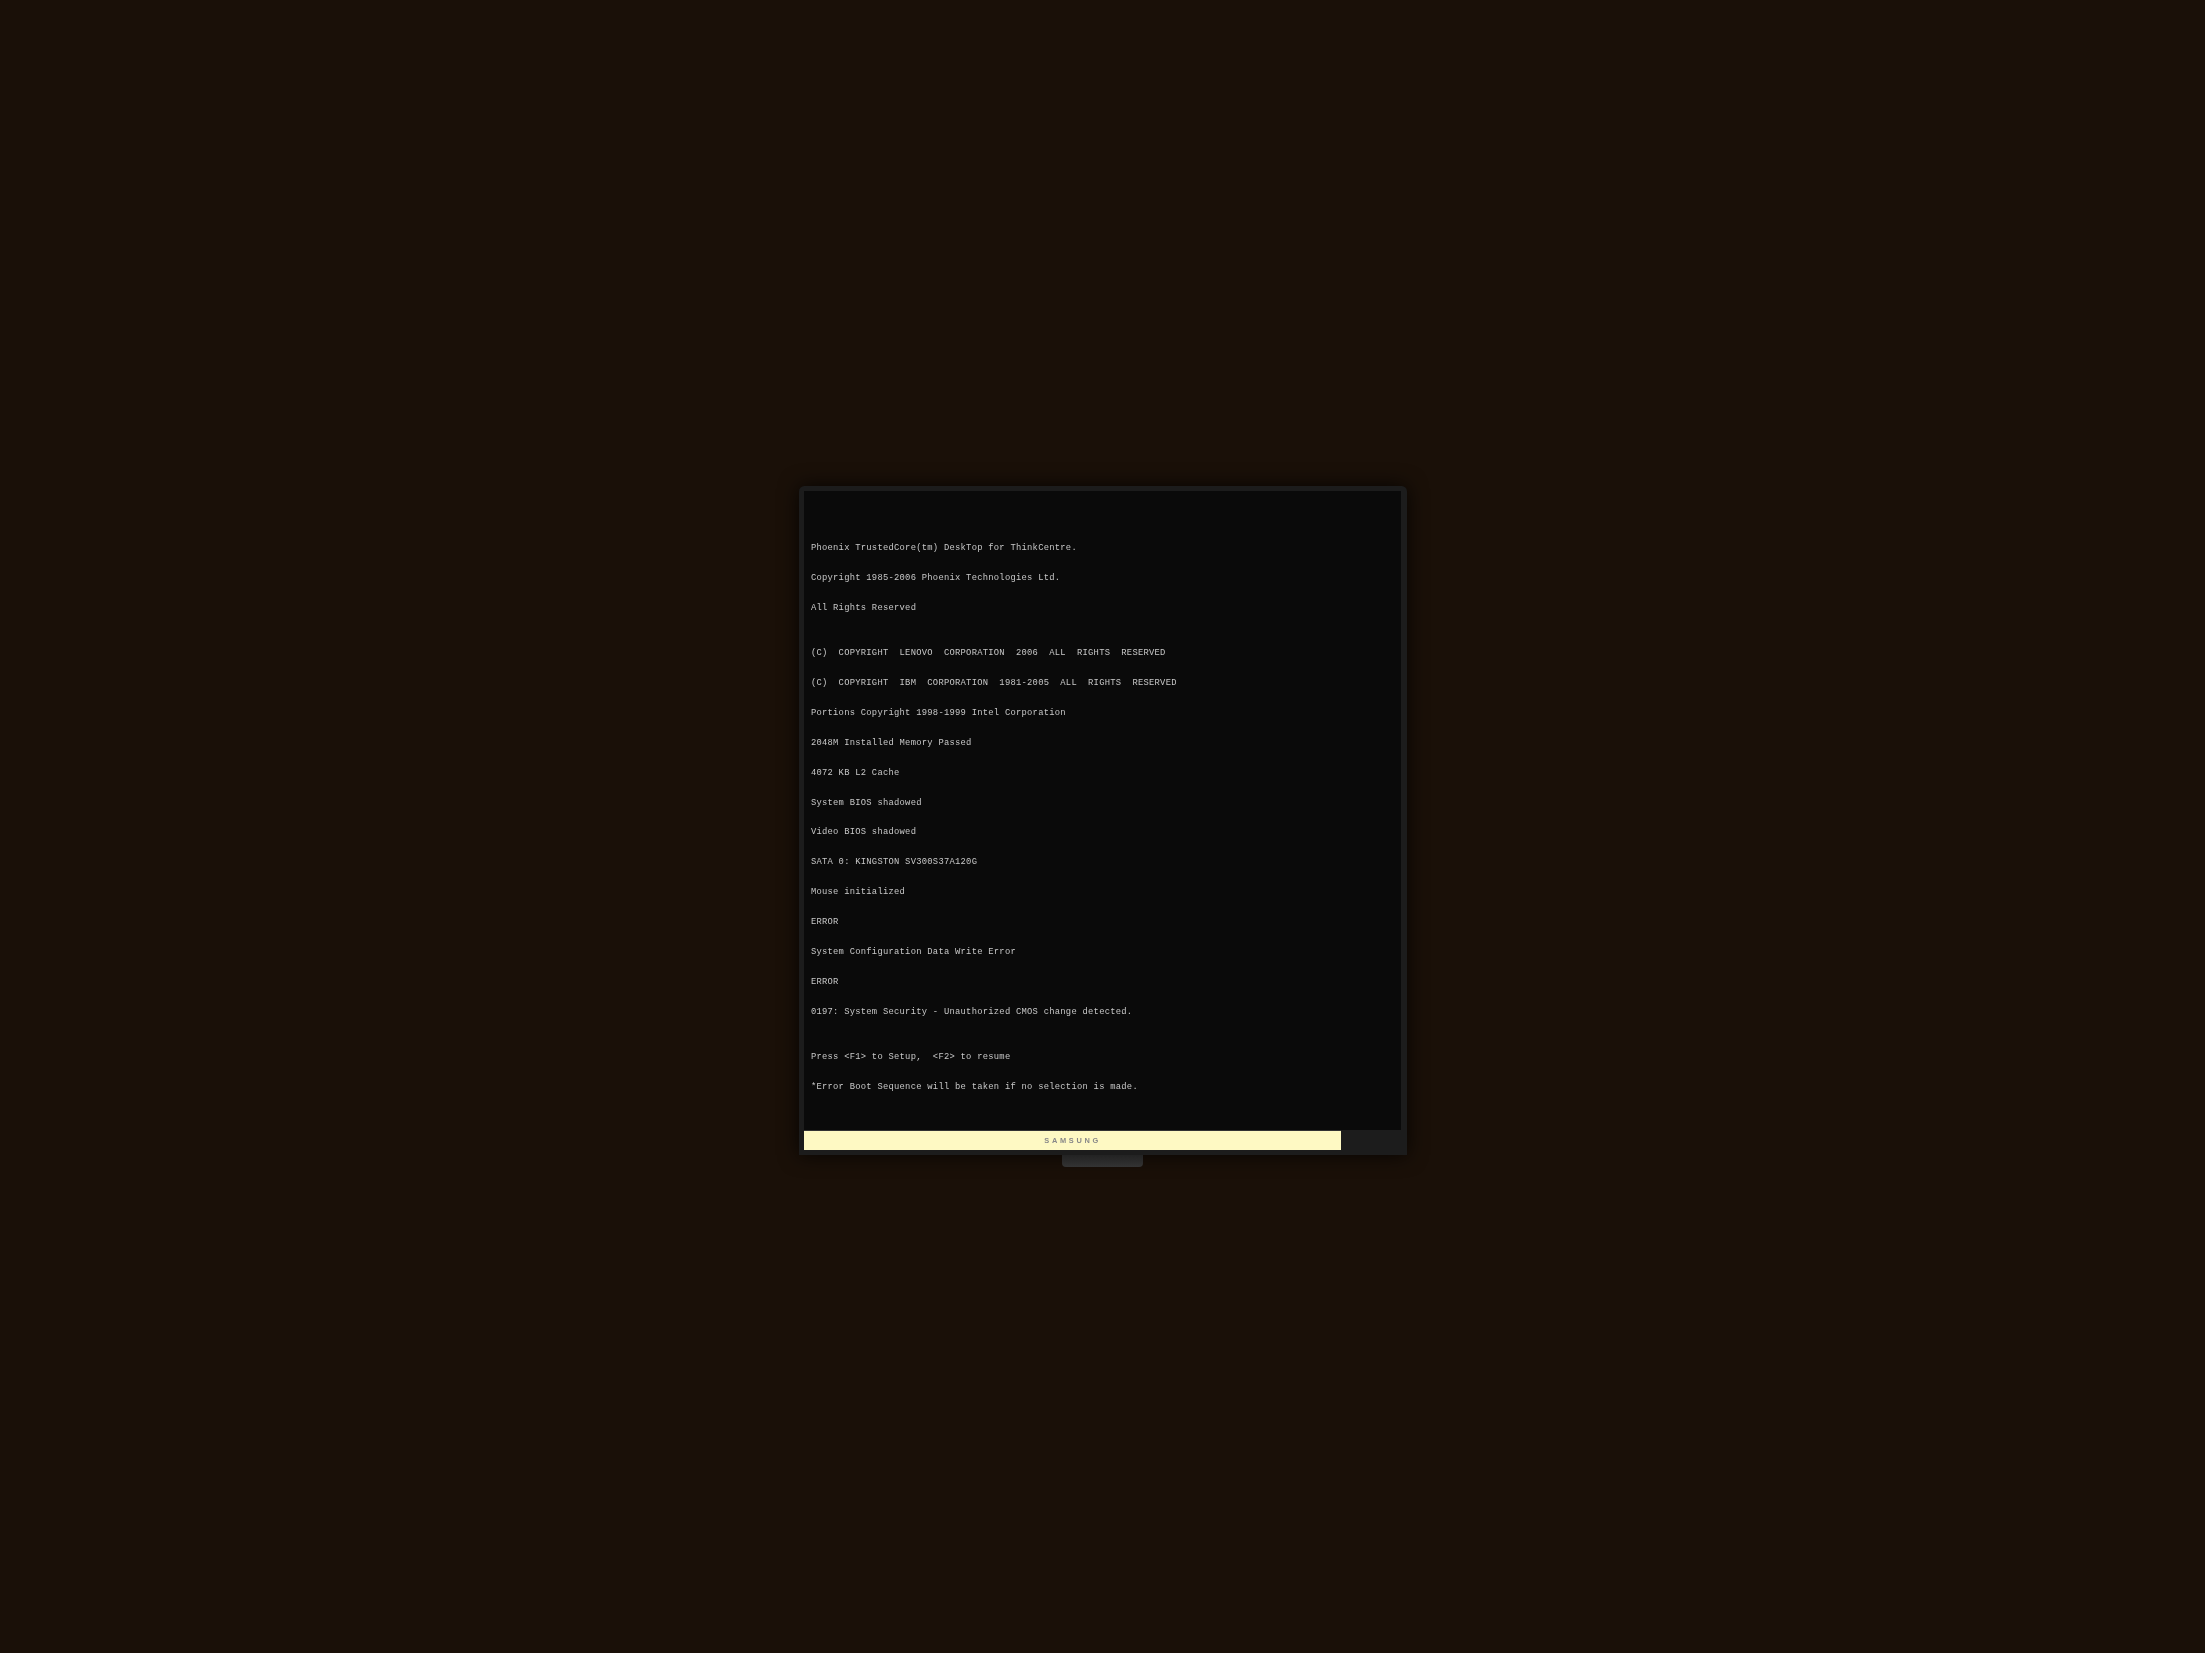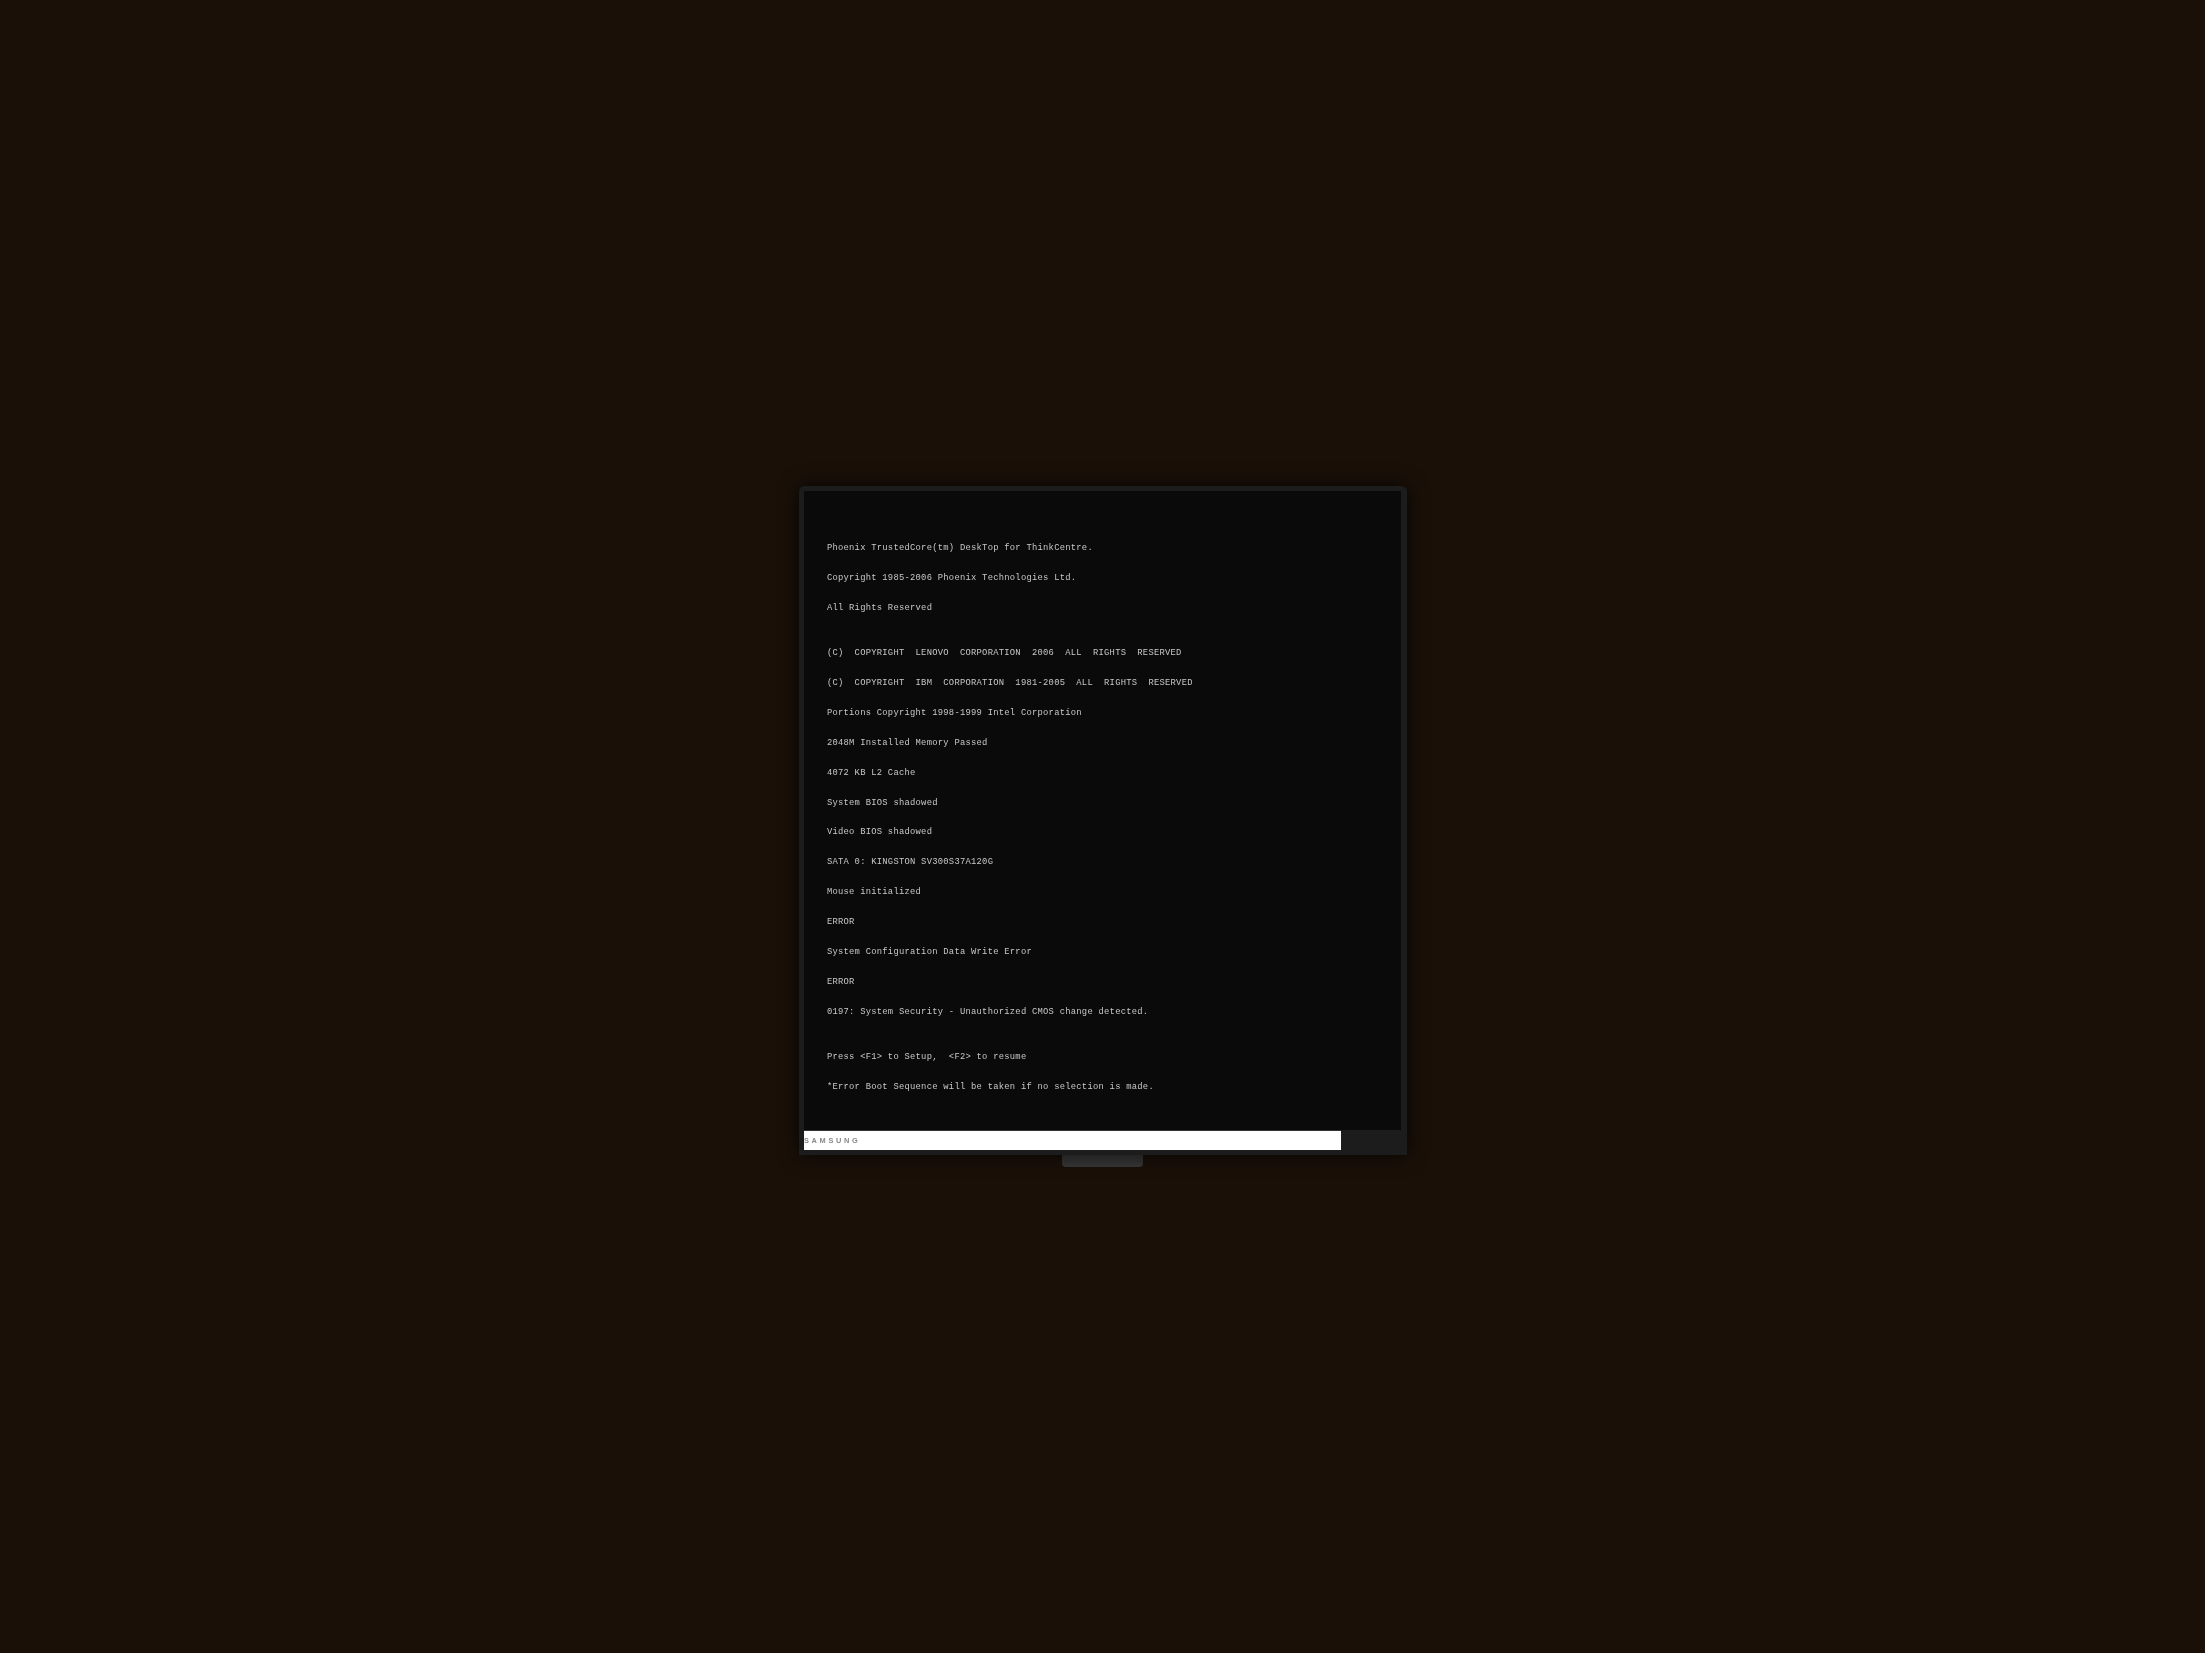--- a/index.html
+++ b/index.html
@@ -23,21 +23,21 @@
       background-color: #1c1c1c;
       border-radius: 5.4px 5.4px 0 0;
       padding: 5.4px;
       width: 90%;
       max-width: 608px;
       box-shadow: 0 0 20px rgba(0,0,0,0.8);
     }
 
     .screen {
       background-color: #0a0a0a;
-      padding: 20px 20px 20px 23px;
+      padding: 20px 20px 20px 7px;
       min-height: 378px;
       position: relative;
       overflow: hidden;
     }
 
     .bios-text {
       color: #c8c8c8;
       font-size: 8.8px;
       line-height: 1.7;
       white-space: pre;
@@ -55,26 +55,27 @@
     }
 
     .monitor-stand {
       background: linear-gradient(to bottom, #222, #333);
       width: 81px;
       height: 12px;
       border-radius: 0 0 4px 4px;
     }
 
     .monitor-brand {
-      background-color: #ffffff;
+      background-color: #fef9c3;
       width: 90%;
       max-width: 608px;
       height: 20px;
       display: flex;
       align-items: center;
+      justify-content: center;
       border-top: 0.7px solid #333;
     }
 
     .brand-name {
       color: #888;
       font-family: Arial, sans-serif;
       font-size: 7.4px;
       letter-spacing: 2.7px;
       font-weight: bold;
     }

